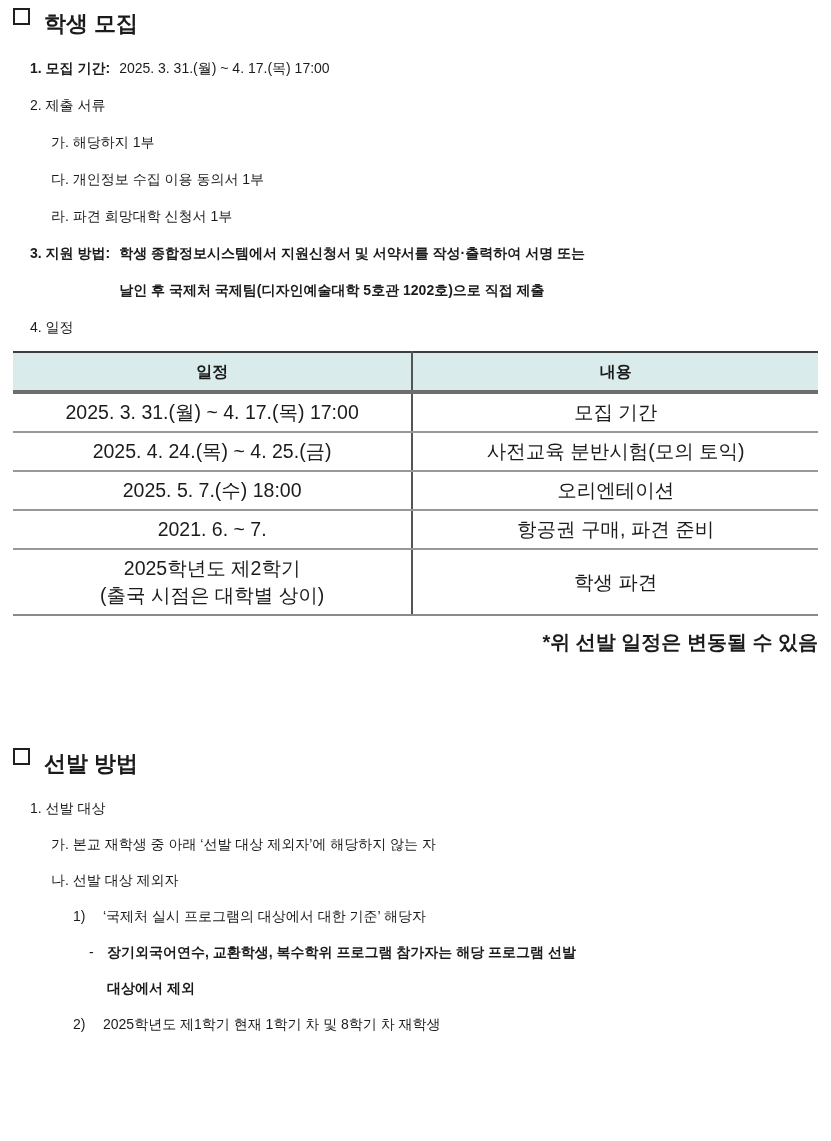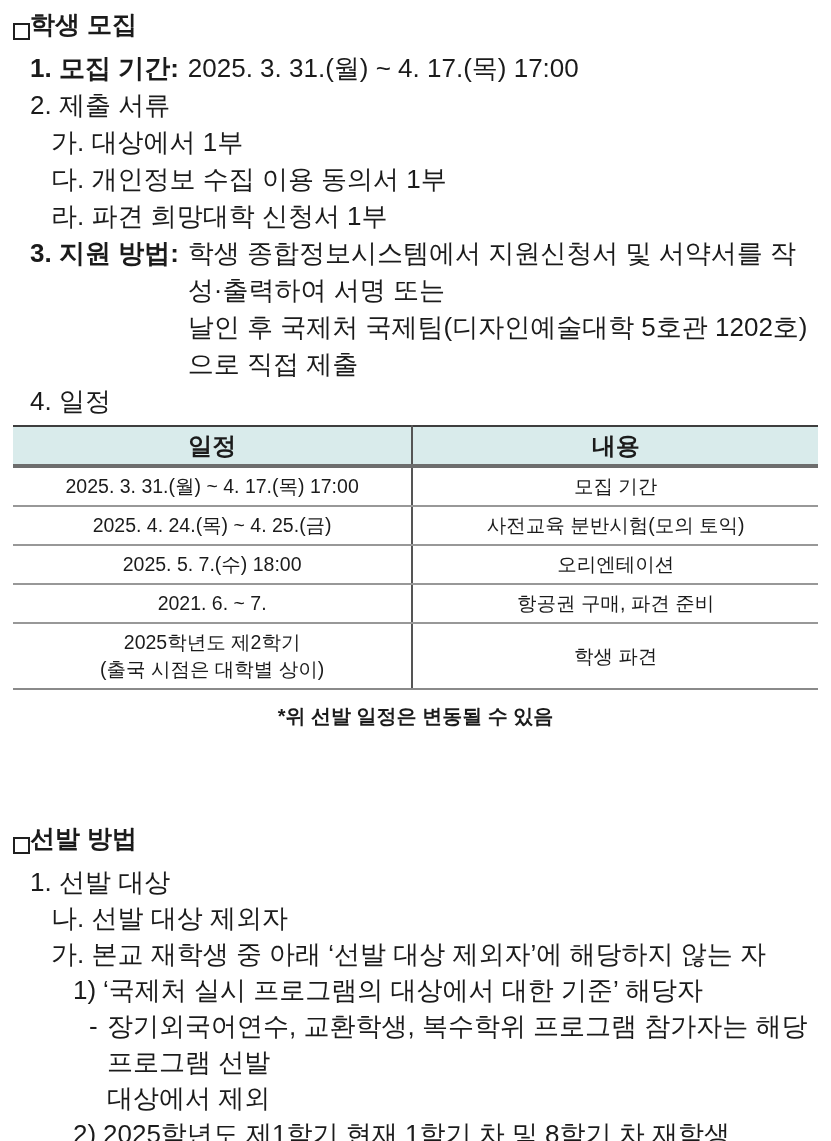--- a/index.html
+++ b/index.html
@@ -7,66 +7,66 @@
   body {
     width: 831px; height: 1141px;
     font-family: "Liberation Sans", "DejaVu Sans", sans-serif;
     color: #1b1b1b;
     overflow: hidden;
   }
   .page { padding: 8px 13px 0 13px; }
 
   
   .sec-title {
-    display: flex; align-items: flex-end; 
-    font-size: 25px; font-weight: bold; line-height: 32px;
+    display: flex; align-items: flex-start; gap: 14px;
+    font-size: 22px; font-weight: bold; line-height: 32px;
     margin-bottom: 10px;
   }
   .sq {
     width: 17px; height: 17px; flex: 0 0 17px;
     border: 2px solid #1f1f1f; background: transparent;
   }
 
-  .items { margin-left: 17px; font-size: 26px; }
+  .items { margin-left: 17px; font-size: 14px; }
   .line { line-height: 37px; }
   .line2 { line-height: 36px; }
   .b { font-weight: normal; }
   .lbl { font-weight: bold; margin-right: 9px; }
 
   .docs { margin-left: 21px; }
 
   .method { display: flex; align-items: flex-start; }
   .method .lbl { white-space: nowrap; }
-  .pre { white-space: pre-line; }
+  .pre { white-space: pre-line; font-weight: bold; }
 
   
   table.sched {
     border-collapse: collapse; table-layout: fixed;
     width: 805px; margin-top: 5px;
   }
   table.sched th {
     background: #d9ebeb;
     border-top: 2px solid #3e3e3e;
     border-bottom: 4px solid #6d6d6d;
-    font-size: 24px; font-weight: bold;
+    font-size: 16px; font-weight: bold;
     padding: 5px 4px; line-height: 27px;
   }
   table.sched td {
     text-align: center; font-size: 19.5px;
     padding: 5px 4px; line-height: 27px;
     border-bottom: 2px solid #989898;
     white-space: pre-line; vertical-align: middle;
   }
   table.sched tr:last-child td { border-bottom: 2px solid #8a8a8a; }
   table.sched .cdiv { border-right: 2px solid #555555; }
   .col-schedule { width: 49.6%; }
   .col-content  { width: 50.4%; }
 
   .note {
-    width: 805px; text-align: center;
+    width: 805px; text-align: right;
     font-weight: bold; font-size: 20px; line-height: 28px;
     margin-top: 12px;
   }
 
   .big-gap { height: 92px; }
 
   .sub  { margin-left: 21px; }
   .excl { margin-left: 22px; }
   .flexrow { display: flex; align-items: flex-start; }
   .marker-num  { flex: 0 0 30px; }
@@ -84,21 +84,21 @@
   </div>
 
   <div class="items">
     <div class="line">
       <span class="lbl">1. 모집 기간:</span><span>2025. 3. 31.(월) ~ 4. 17.(목) 17:00</span>
     </div>
 
     <div class="line b">2. 제출 서류</div>
 
     <div class="docs">
-      <div class="line">가. 대상에서 1부</div>
+      <div class="line">가. 해당하지 1부</div>
       <div class="line">다. 개인정보 수집 이용 동의서 1부</div>
       <div class="line">라. 파견 희망대학 신청서 1부</div>
     </div>
 
     <div class="method line">
       <span class="lbl">3. 지원 방법:</span>
       <span class="pre">학생 종합정보시스템에서 지원신청서 및 서약서를 작성·출력하여 서명 또는
 날인 후 국제처 국제팀(디자인예술대학 5호관 1202호)으로 직접 제출</span>
     </div>
 
@@ -147,22 +147,22 @@
 
   <div class="sec-title">
     <span class="sq"></span>
     <span>선발 방법</span>
   </div>
 
   <div class="items">
     <div class="line2 b">1. 선발 대상</div>
 
     <div class="sub">
+      <div class="line2">가. 본교 재학생 중 아래 ‘선발 대상 제외자’에 해당하지 않는 자</div>
       <div class="line2">나. 선발 대상 제외자</div>
-      <div class="line2">가. 본교 재학생 중 아래 ‘선발 대상 제외자’에 해당하지 않는 자</div>
 
       <div class="excl">
         <div class="line2 flexrow">
           <span class="marker-num">1)</span>
           <span>‘국제처 실시 프로그램의 대상에서 대한 기준’ 해당자</span>
         </div>
         <div class="line2 flexrow dash-item">
           <span class="marker-dash">-</span>
           <span class="pre">장기외국어연수, 교환학생, 복수학위 프로그램 참가자는 해당 프로그램 선발
 대상에서 제외</span>

